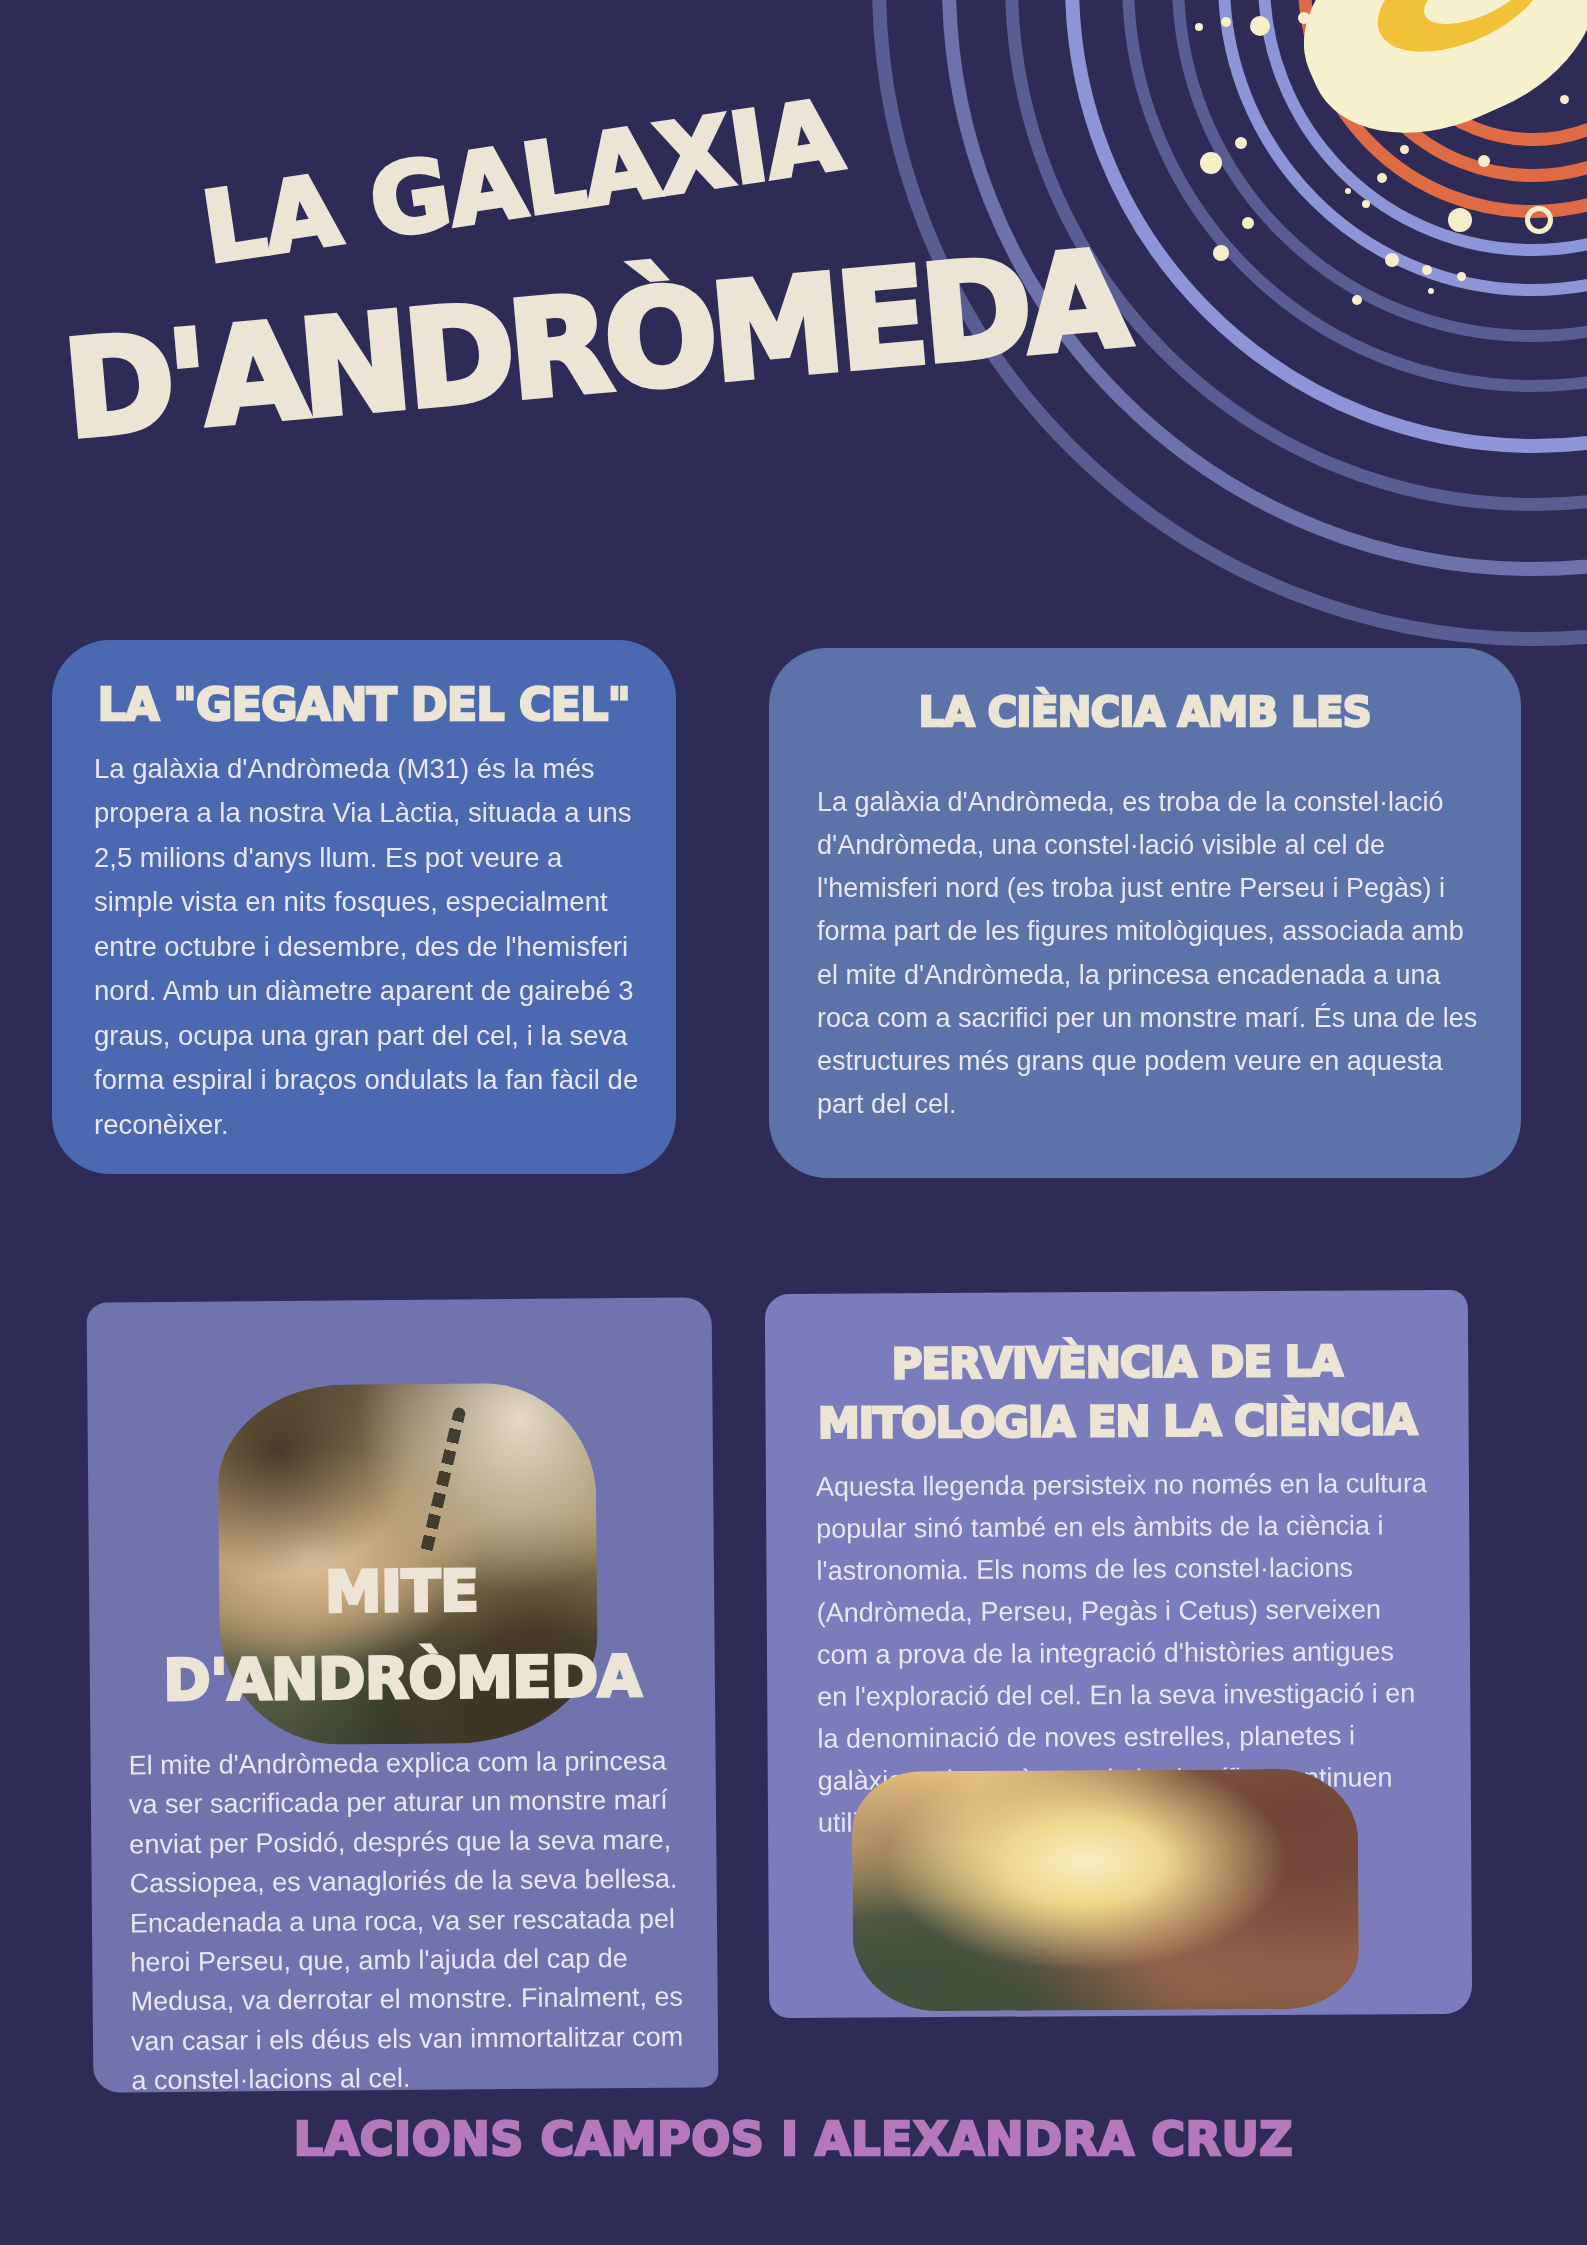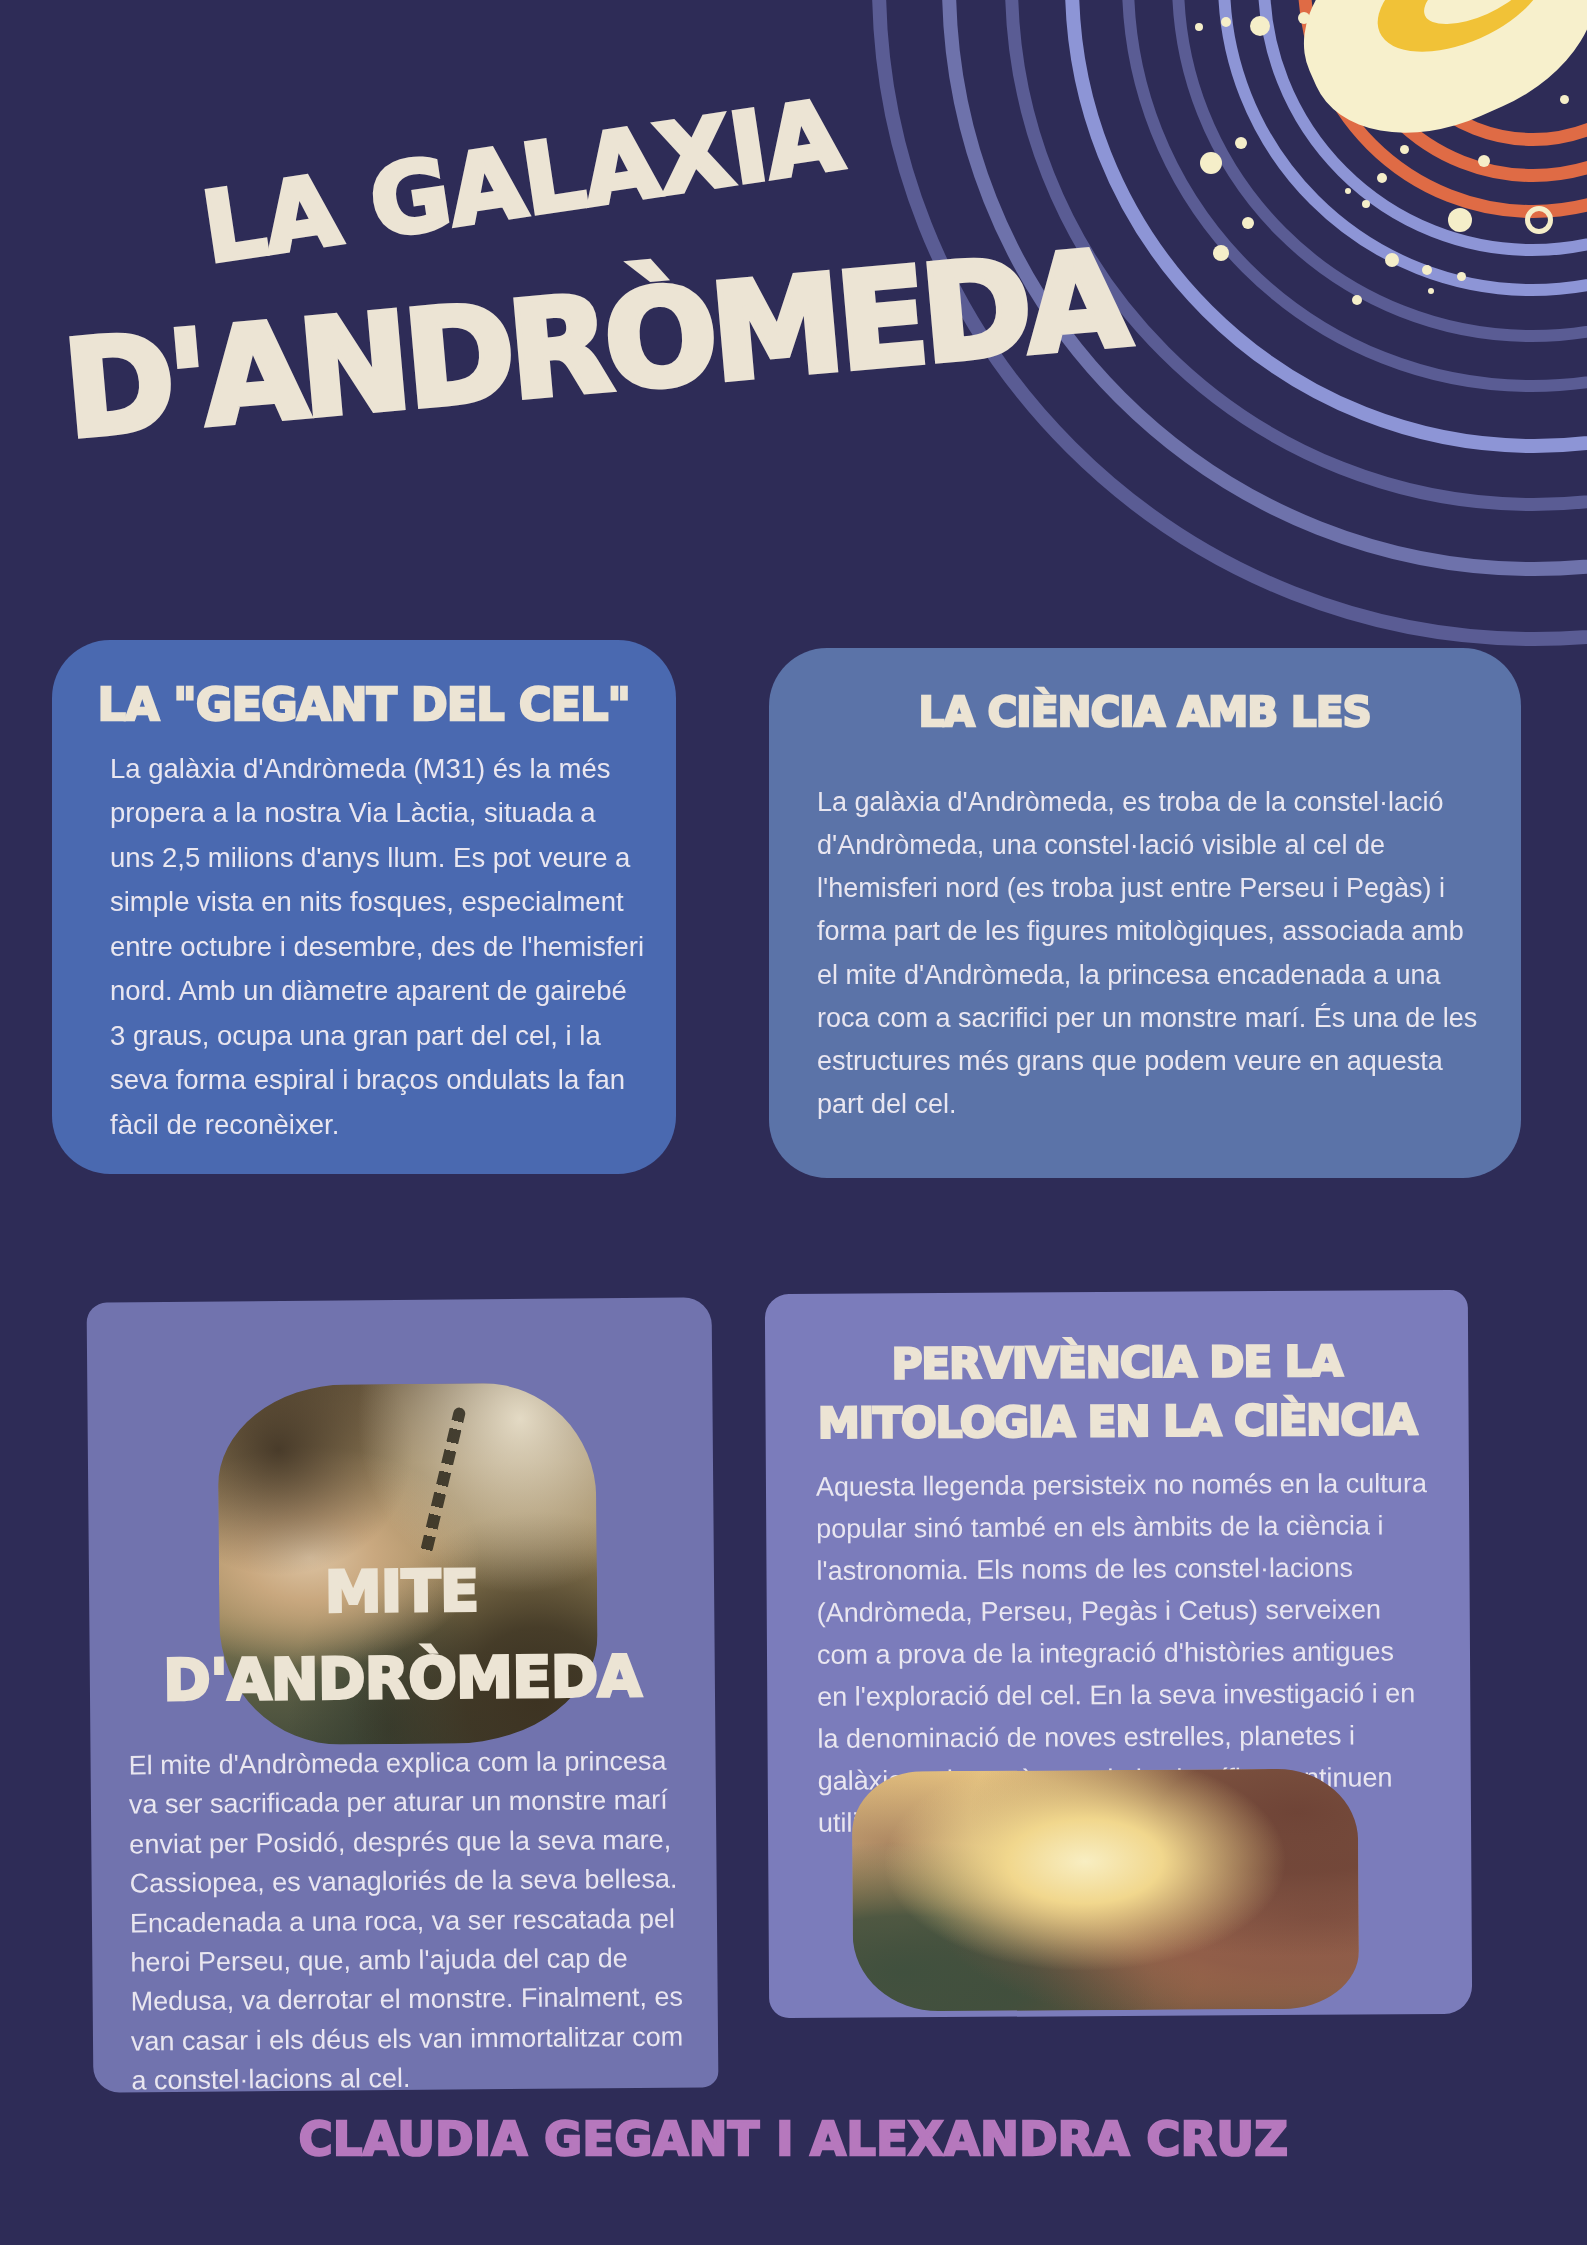--- a/index.html
+++ b/index.html
@@ -40,21 +40,21 @@
   }
   
   .card{position:absolute;box-sizing:border-box;}
   .card h2{margin:0;text-align:center;}
   .card p{color:#e9e6f0;margin:0;}
   .c1{
     left:52px;top:640px;width:624px;height:534px;
     background:#4a69b0;border-radius:58px;
   }
   .c1 h2{padding:40px 14px 16px;font-size:44px;}
-  .c1 p{padding:0 30px 0 42px;font-size:27.5px;line-height:1.62;margin-left:16px;}
+  .c1 p{padding:0 30px 0 42px;font-size:27.5px;line-height:1.62;}
   .c2{
     left:769px;top:648px;width:752px;height:530px;
     background:#5b73a8;border-radius:58px;
   }
   .c2 h2{padding:38px 20px 0;font-size:40px;line-height:1.32;}
   .c2 p{padding:42px 42px 0 48px;font-size:27px;line-height:1.6;}
   .c3{
     left:90px;top:1300px;width:625px;height:790px;
     background:#7173ae;
     border-radius:20px 28px 16px 26px;
@@ -192,15 +192,15 @@
 
   <section class="card c4">
     <h2 class="bubble">
       <span>PERVIVÈNCIA DE LA</span><br>
       <span>MITOLOGIA EN LA CIÈNCIA</span>
     </h2>
     <p>Aquesta llegenda persisteix no només en la cultura popular sinó també en els àmbits de la ciència i l'astronomia. Els noms de les constel·lacions (Andròmeda, Perseu, Pegàs i Cetus) serveixen com a prova de la integració d'històries antigues en l'exploració del cel. En la seva investigació i en la denominació de noves estrelles, planetes i galàxies, els astrònoms i els científics continuen utilitzant aquests noms.</p>
     <div class="painting p2"></div>
   </section>
 
-  <div class="footer">CLAUDIA GEGANT I ALEXANDRA CRUZ</div>
+  <div class="footer">LACIONS CAMPOS I ALEXANDRA CRUZ</div>
 
 </div>
 
 </body></html>

